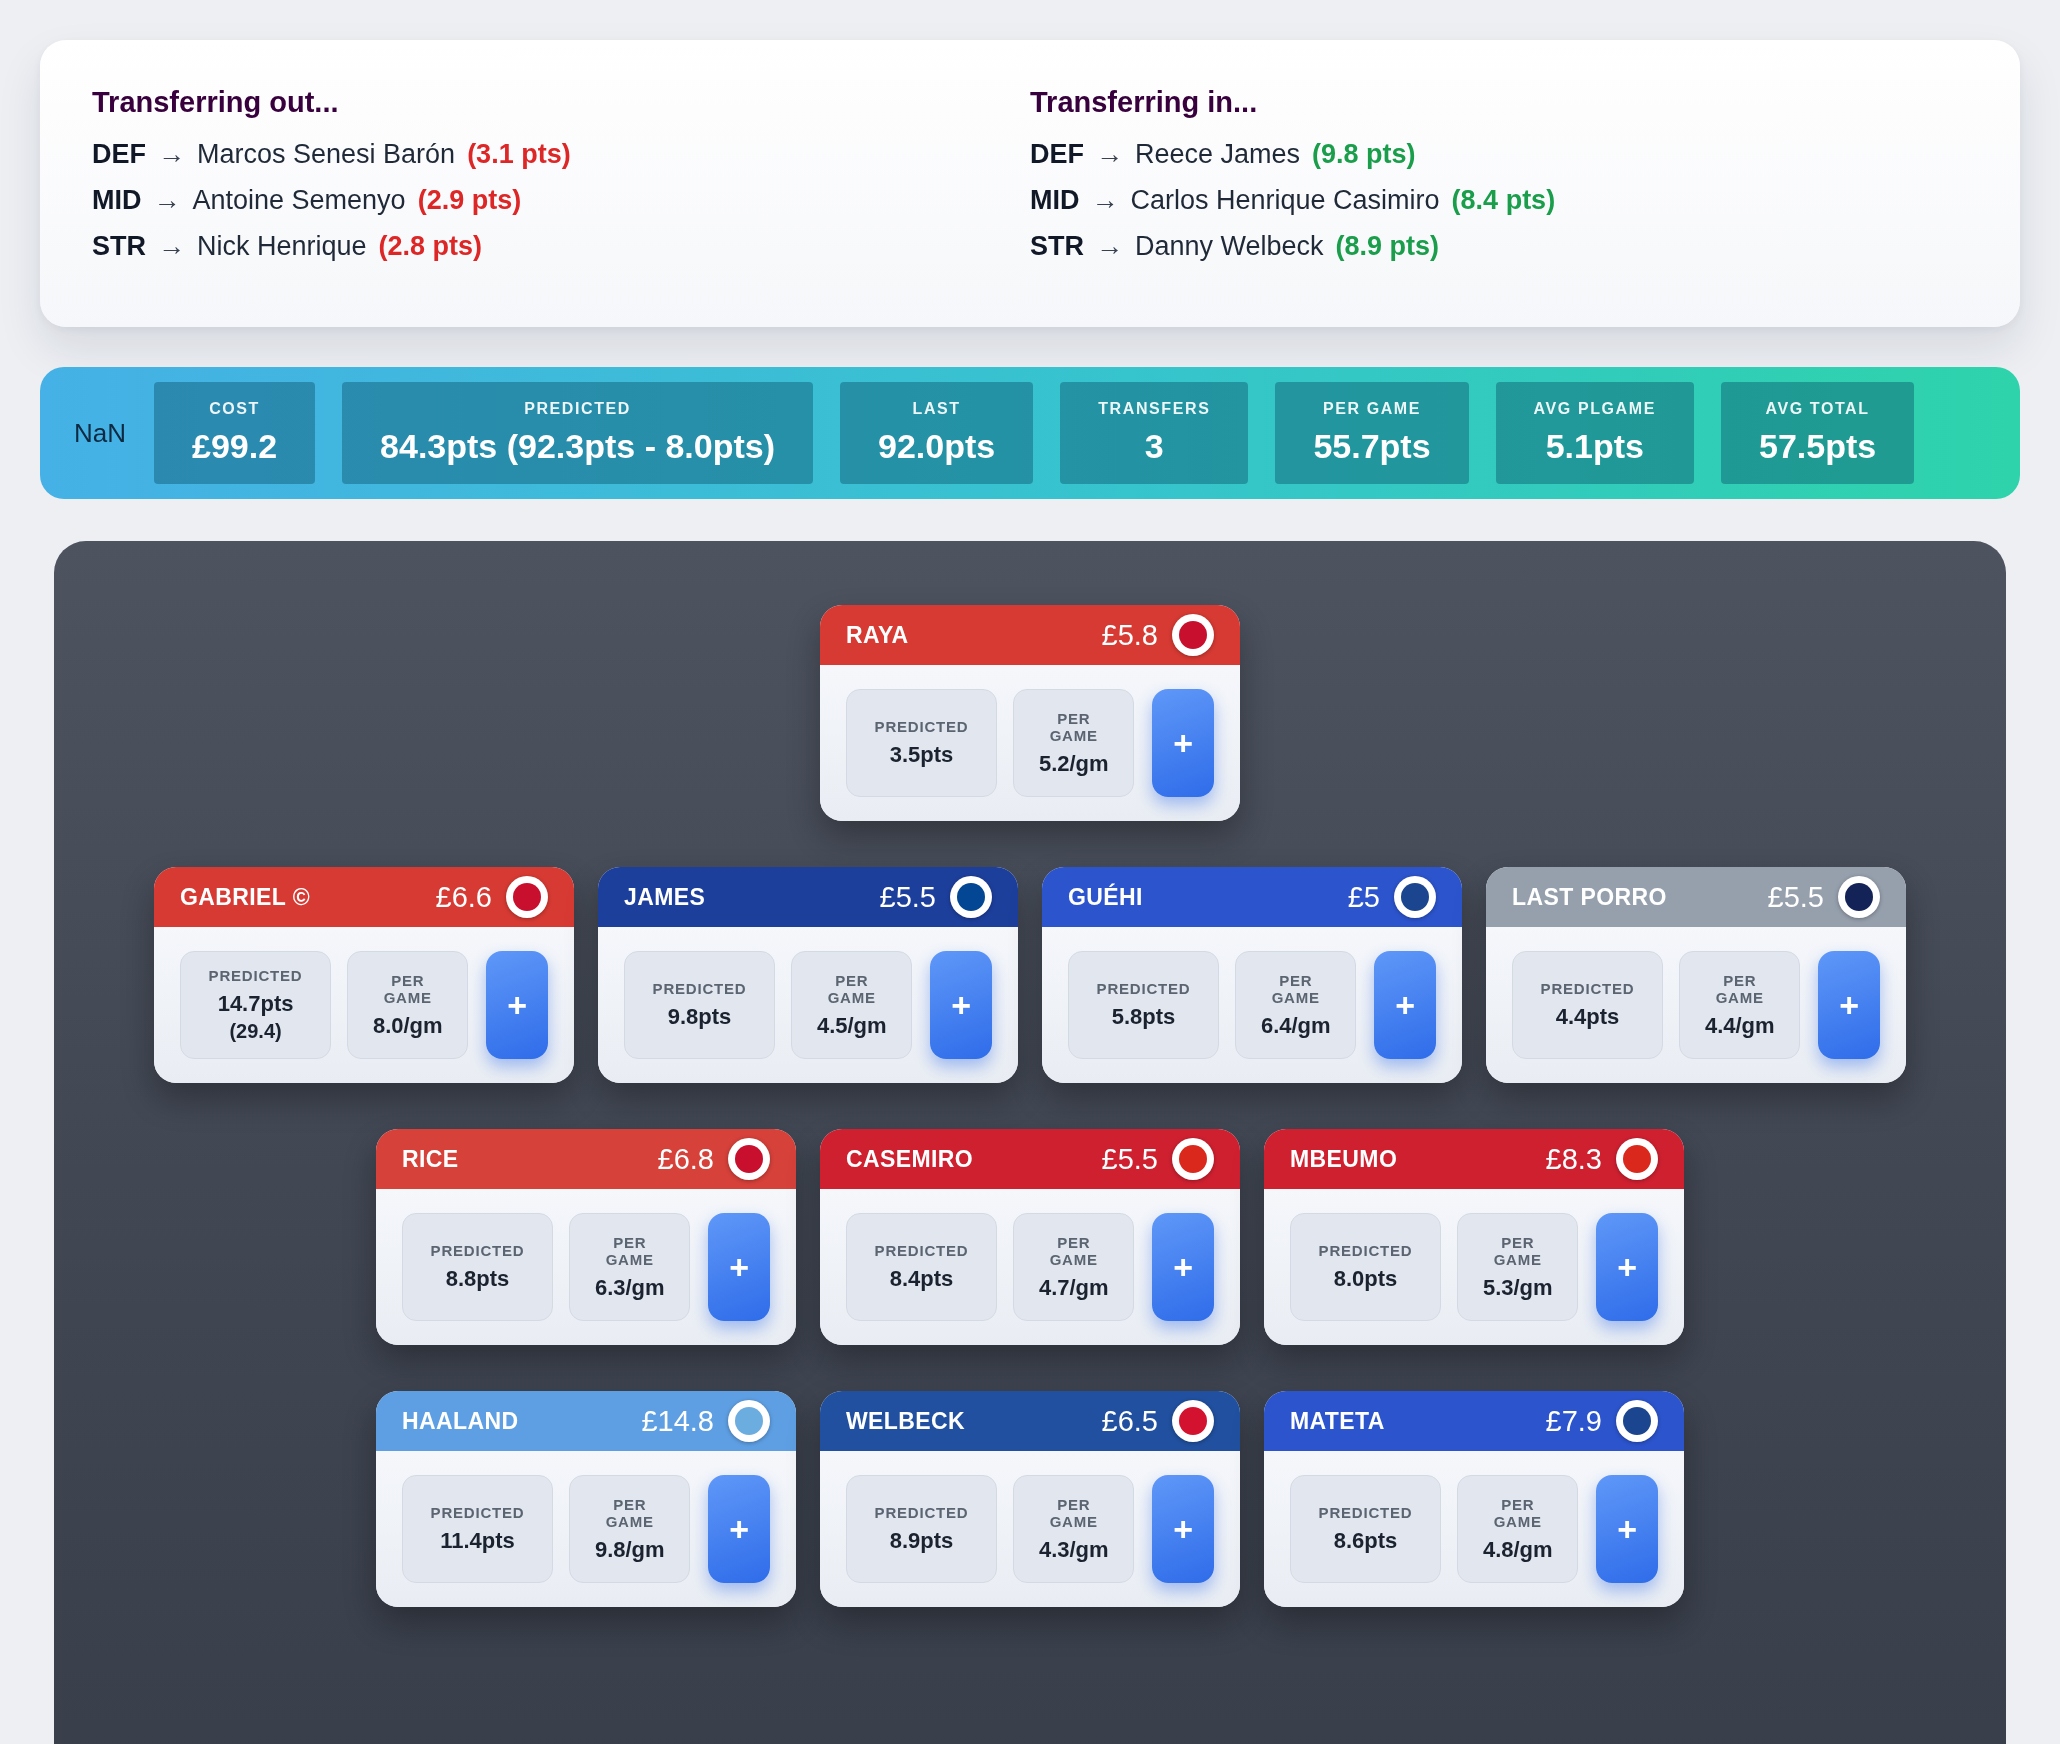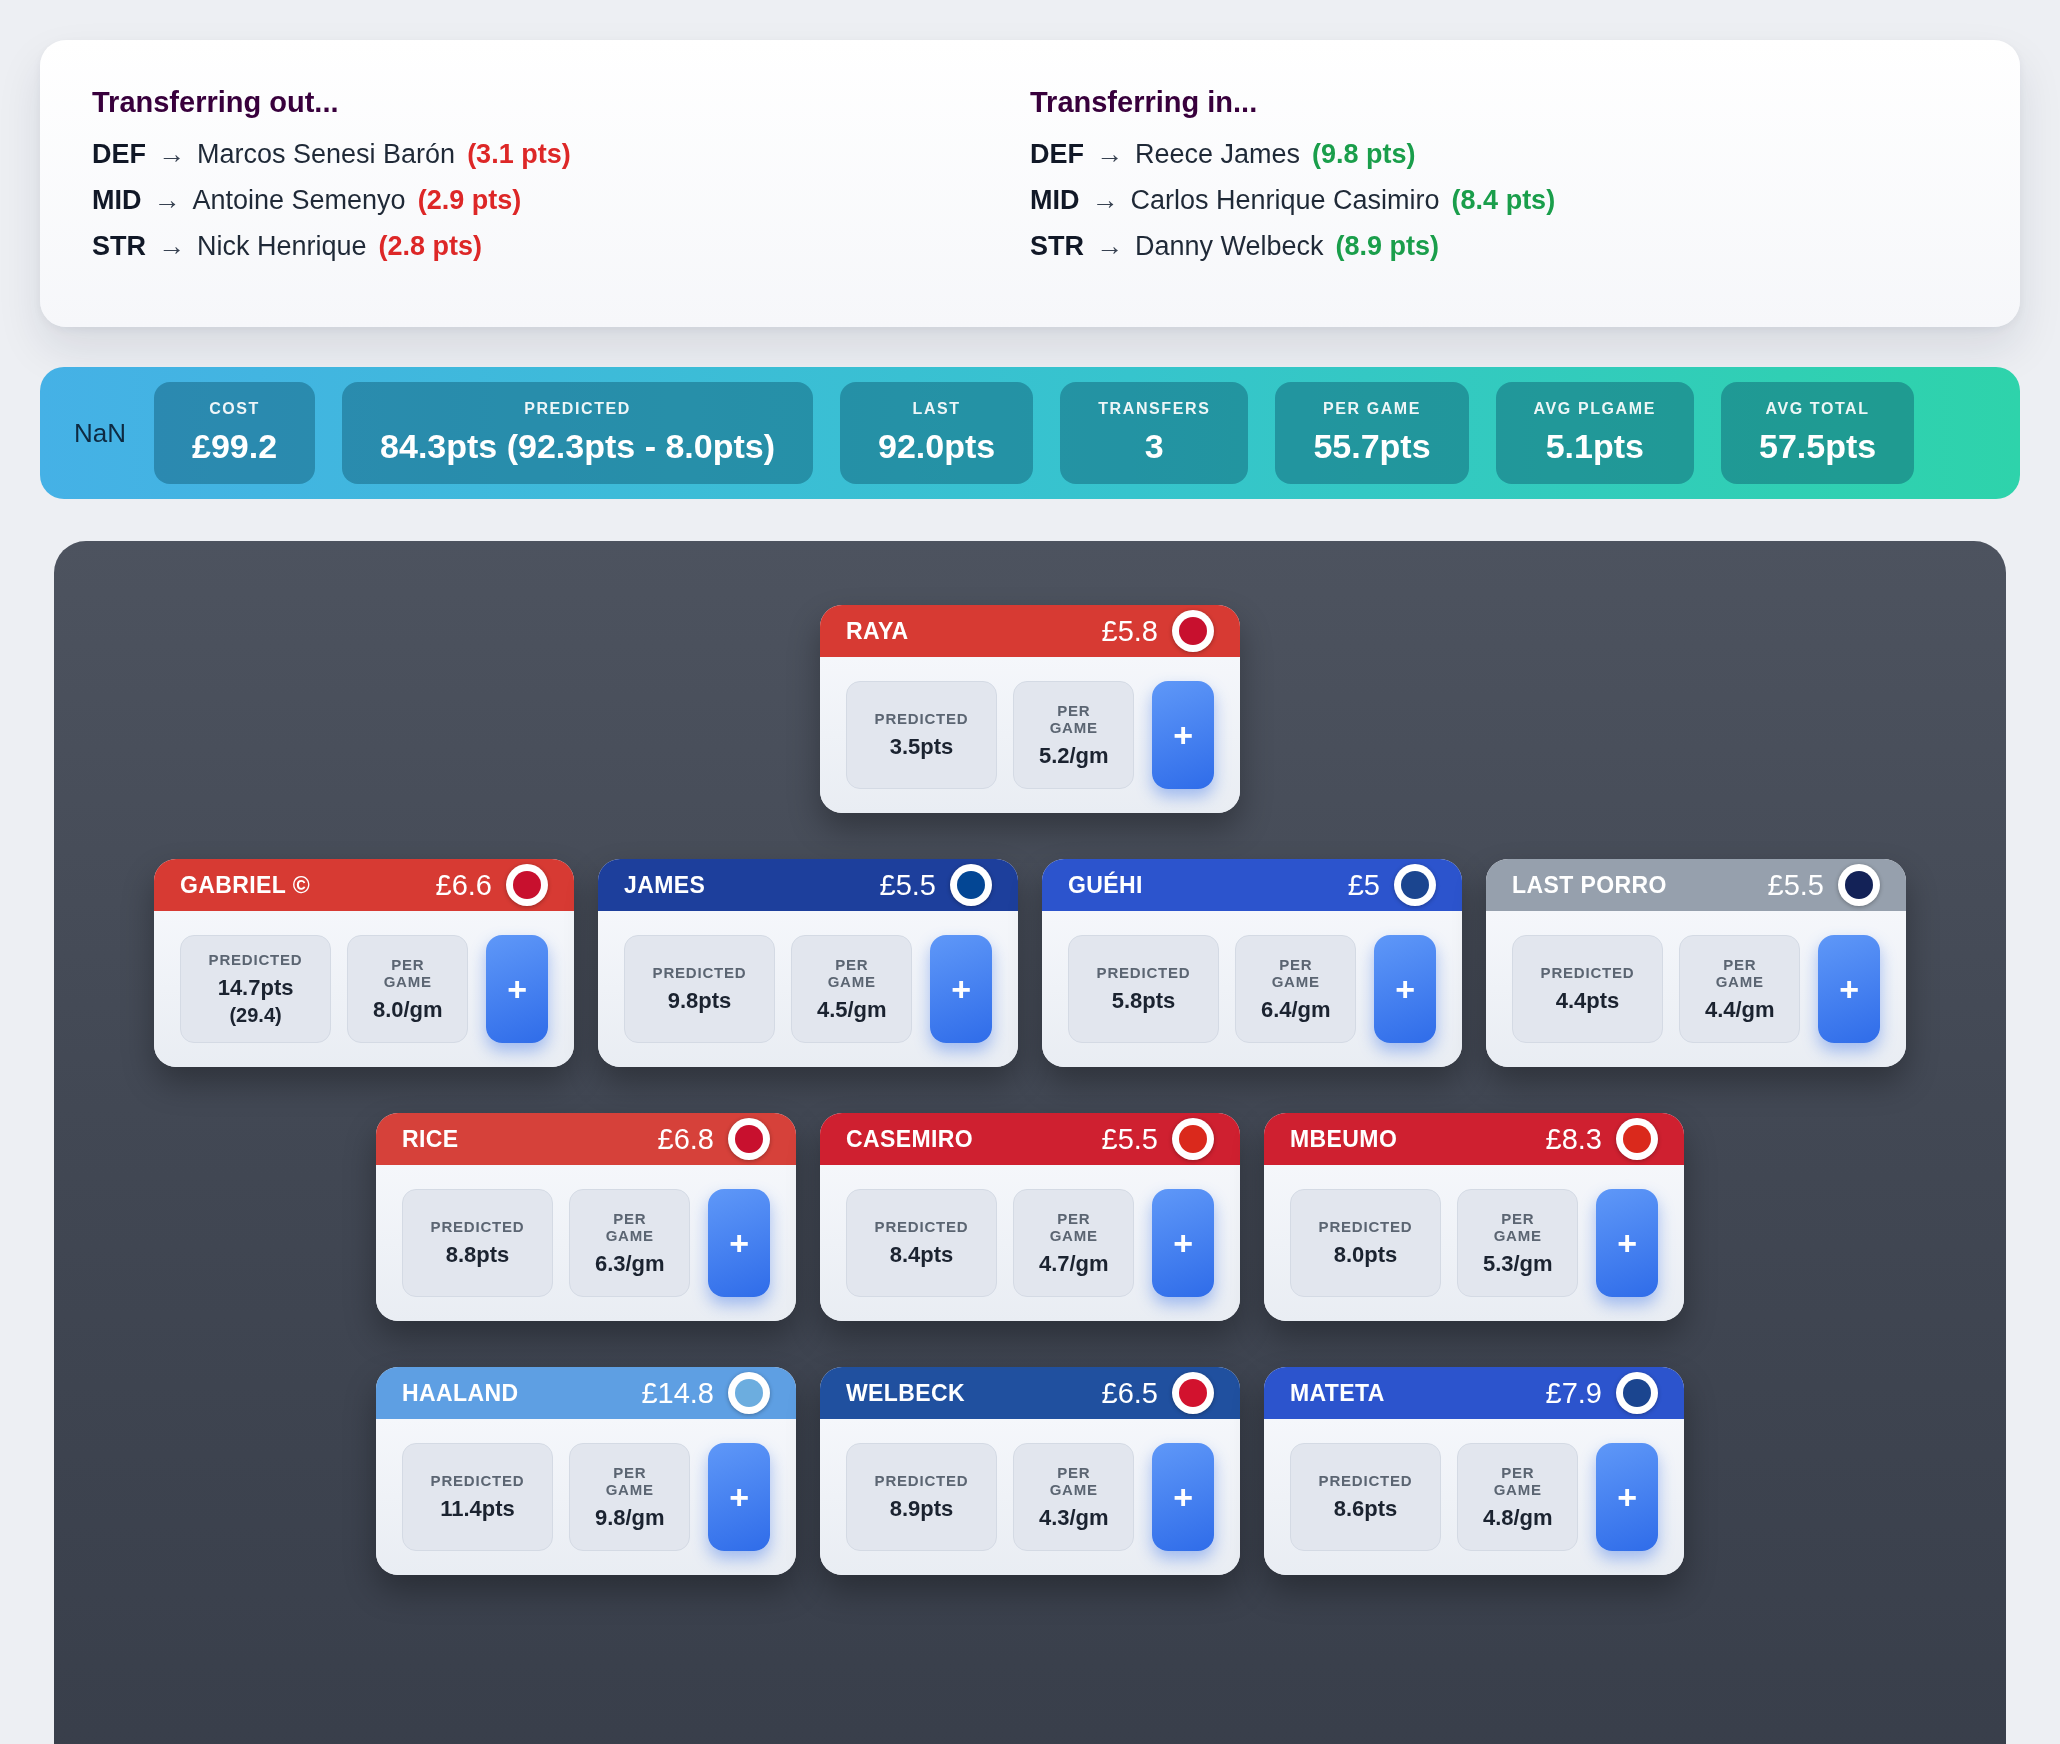--- a/index.html
+++ b/index.html
@@ -65,21 +65,21 @@
     margin-right: 28px;
   }
   .pill-wrap {
     display: flex;
     gap: 27px;
     align-items: center;
     flex: 1;
   }
   .stat-pill {
     background: rgba(8, 76, 99, 0.40);
-    border-radius: 16px;
+    border-radius: 4px;
     padding: 18px 38px;
     min-width: 120px;
     text-align: center;
     color: #ffffff;
     box-sizing: border-box;
   }
   .pill-label {
     font-size: 16px;
     font-weight: bold;
     letter-spacing: 1.6px;
@@ -113,21 +113,21 @@
   }
   .player-card {
     width: 420px;
     border-radius: 22px;
     overflow: hidden;
     box-shadow: 0 16px 32px rgba(0,0,0,.30);
     background: #f1f3f8;
     cursor: pointer;
   }
   .card-header {
-    height: 52px;
+    height: 60px;
     display: flex;
     align-items: center;
     justify-content: space-between;
     padding: 0 26px;
   }
   .player-name {
     color: #fff;
     font-weight: bold;
     font-size: 23px;
     letter-spacing: .4px;

